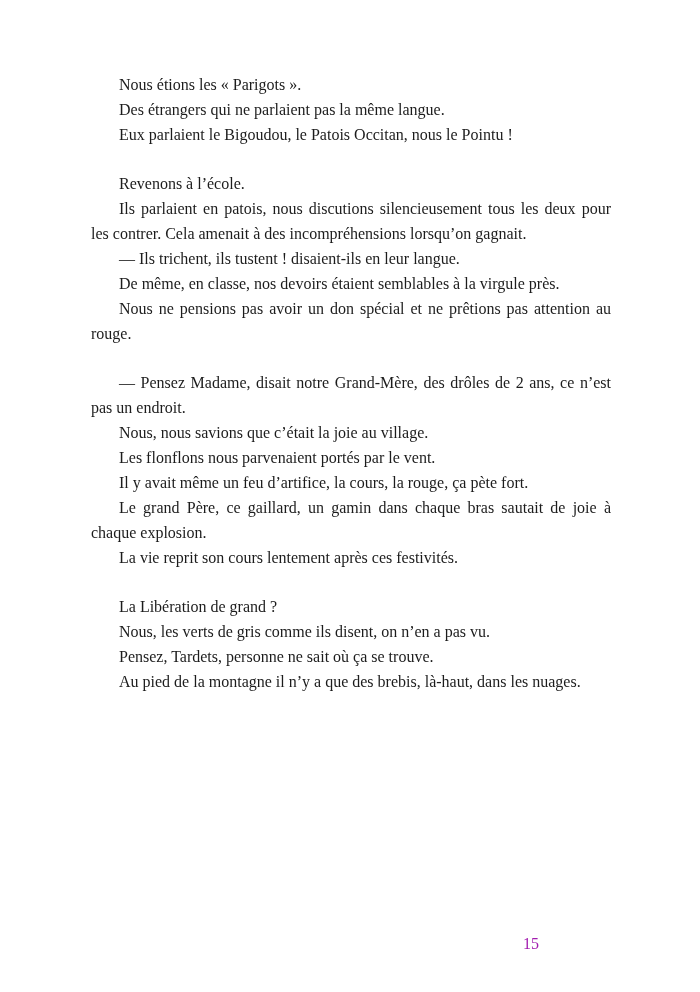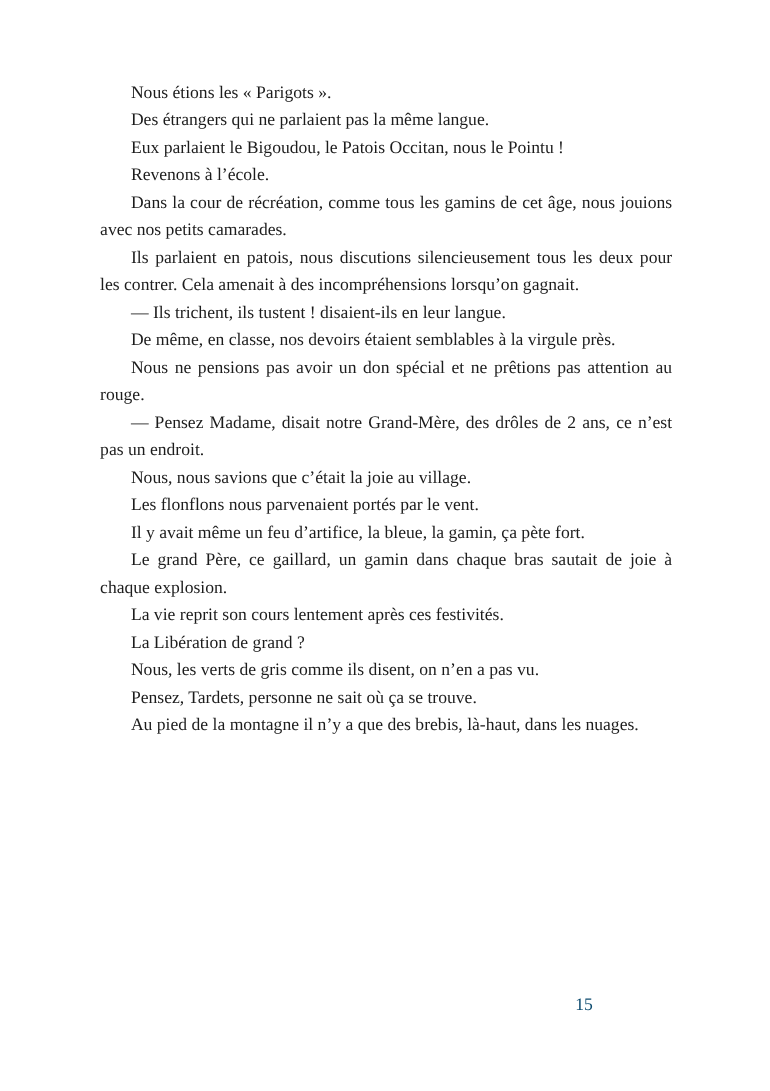--- a/index.html
+++ b/index.html
@@ -22,60 +22,60 @@
     top: 72px;
     width: 520px;
     font-size: 16px;
     line-height: 25px;
     text-align: justify;
   }
   .text-block section {
     margin: 0;
   }
   .text-block section + section {
+    margin-top: 24px;
   }
   .text-block p {
     margin: 0;
     text-indent: 28px;
   }
   .page-number {
     position: absolute;
-    top: 905px;
+    top: 935px;
     right: 96px;
     font-size: 16px;
-    color: #0c4a6e;
+    color: #a21caf;
   }
 </style>
 </head>
 <body>
 
 <div class="page">
 
   <div class="text-block">
 
     <section>
       <p>Nous étions les « Parigots ».</p>
       <p>Des étrangers qui ne parlaient pas la même langue.</p>
       <p>Eux parlaient le Bigoudou, le Patois Occitan, nous le Pointu !</p>
     </section>
 
     <section>
       <p>Revenons à l’école.</p>
-      <p>Dans la cour de récréation, comme tous les gamins de cet âge, nous jouions avec nos petits camarades.</p>
       <p>Ils parlaient en patois, nous discutions silencieusement tous les deux pour les contrer. Cela amenait à des incompréhensions lorsqu’on gagnait.</p>
       <p>— Ils trichent, ils tustent ! disaient-ils en leur langue.</p>
       <p>De même, en classe, nos devoirs étaient semblables à la virgule près.</p>
       <p>Nous ne pensions pas avoir un don spécial et ne prêtions pas attention au rouge.</p>
     </section>
 
     <section>
       <p>— Pensez Madame, disait notre Grand-Mère, des drôles de 2 ans, ce n’est pas un endroit.</p>
       <p>Nous, nous savions que c’était la joie au village.</p>
       <p>Les flonflons nous parvenaient portés par le vent.</p>
-      <p>Il y avait même un feu d’artifice, la bleue, la gamin, ça pète fort.</p>
+      <p>Il y avait même un feu d’artifice, la cours, la rouge, ça pète fort.</p>
       <p>Le grand Père, ce gaillard, un gamin dans chaque bras sautait de joie à chaque explosion.</p>
       <p>La vie reprit son cours lentement après ces festivités.</p>
     </section>
 
     <section>
       <p>La Libération de grand ?</p>
       <p>Nous, les verts de gris comme ils disent, on n’en a pas vu.</p>
       <p>Pensez, Tardets, personne ne sait où ça se trouve.</p>
       <p>Au pied de la montagne il n’y a que des brebis, là-haut, dans les nuages.</p>
     </section>

